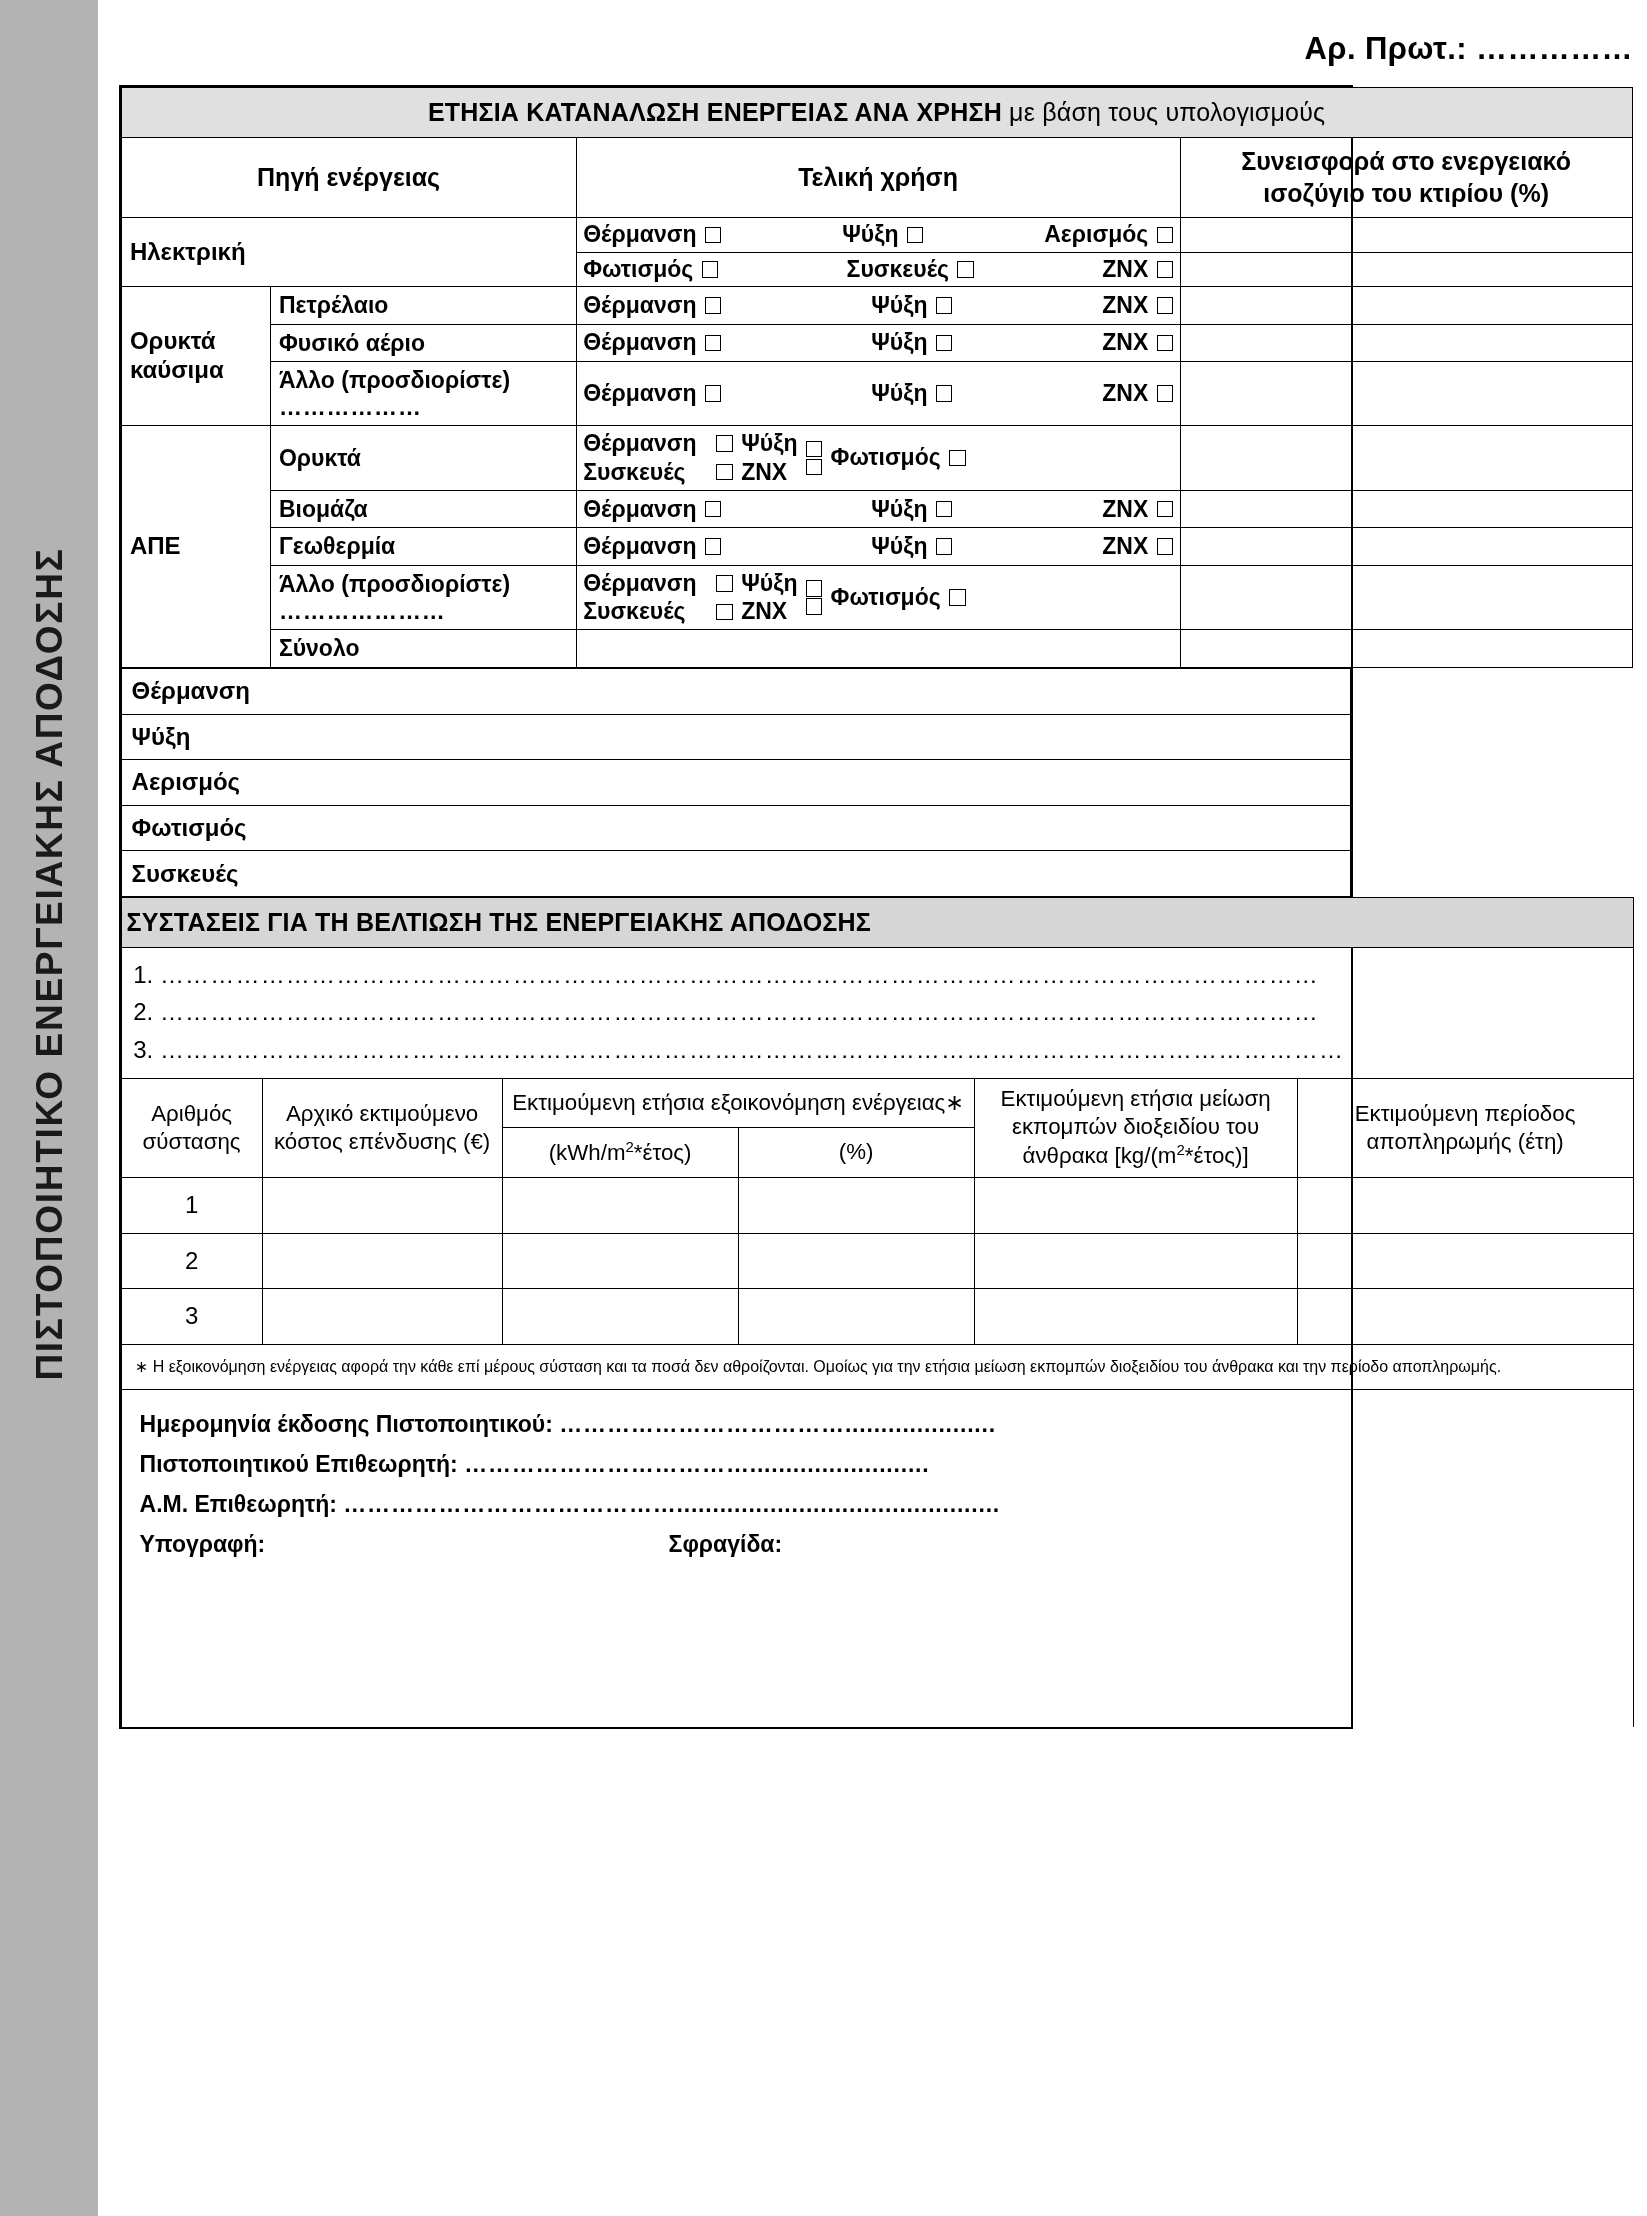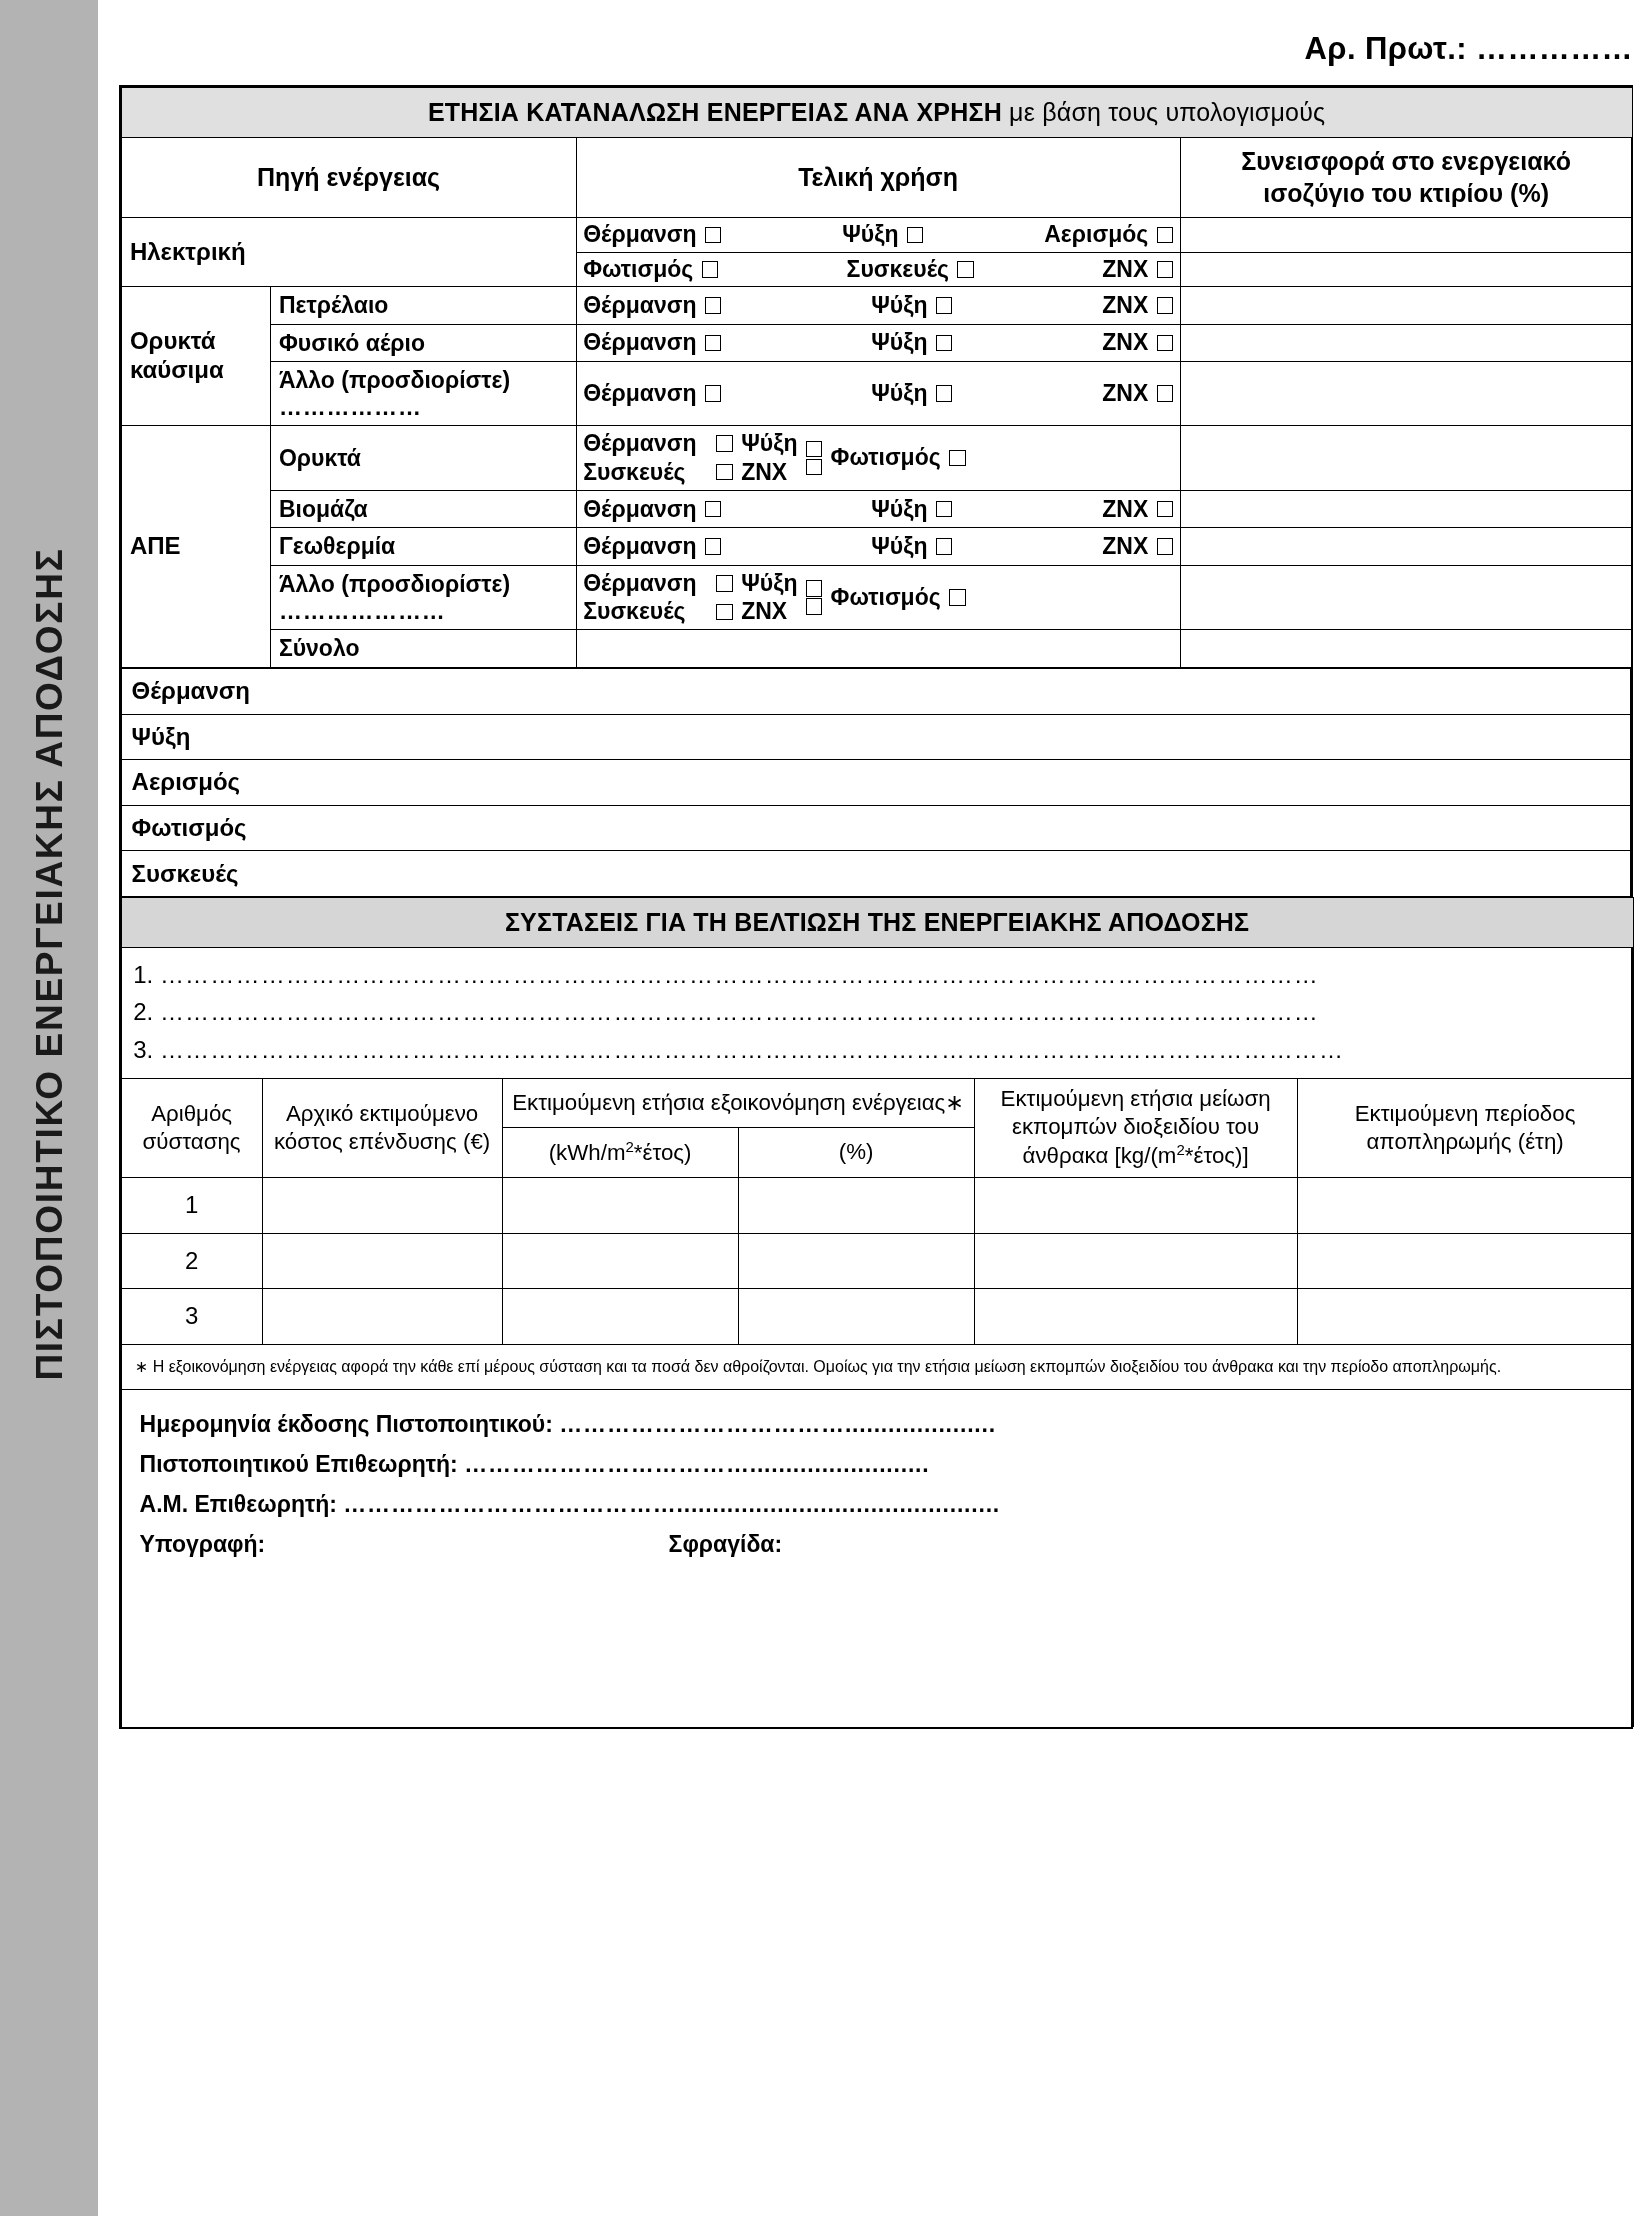--- a/index.html
+++ b/index.html
@@ -61,21 +61,21 @@
     right: 10px;
     top: 31px;
     font-size: 31px;
     font-weight: bold;
     letter-spacing: 0.4px;
   }
   .doc {
     position: absolute;
     left: 6.6px;
     top: 85px;
-    width: 1514px;
+    width: 1234px;
     border: 2.5px solid #000;
     box-sizing: border-box;
     background: #fff;
   }
   table {
     border-collapse: collapse;
     width: 100%;
     table-layout: fixed;
   }
   td, th {
@@ -167,21 +167,20 @@
     line-height: 1.3;
   }
   .primary-band sup { font-size: 16.5px; }
   .use-row-label {
     font-weight: bold;
     font-size: 24px;
     padding: 8.3px 10px;
   }
   .rec-band {
     background: #d6d6d6;
-    text-align: center;
     font-weight: bold;
     font-size: 25px;
     padding: 10px 5px;
     letter-spacing: 0.2px;
   }
   .rec-lines {
     padding: 8.3px 11.6px 10px 11.6px;
     font-size: 24px;
     line-height: 1.55;
   }

